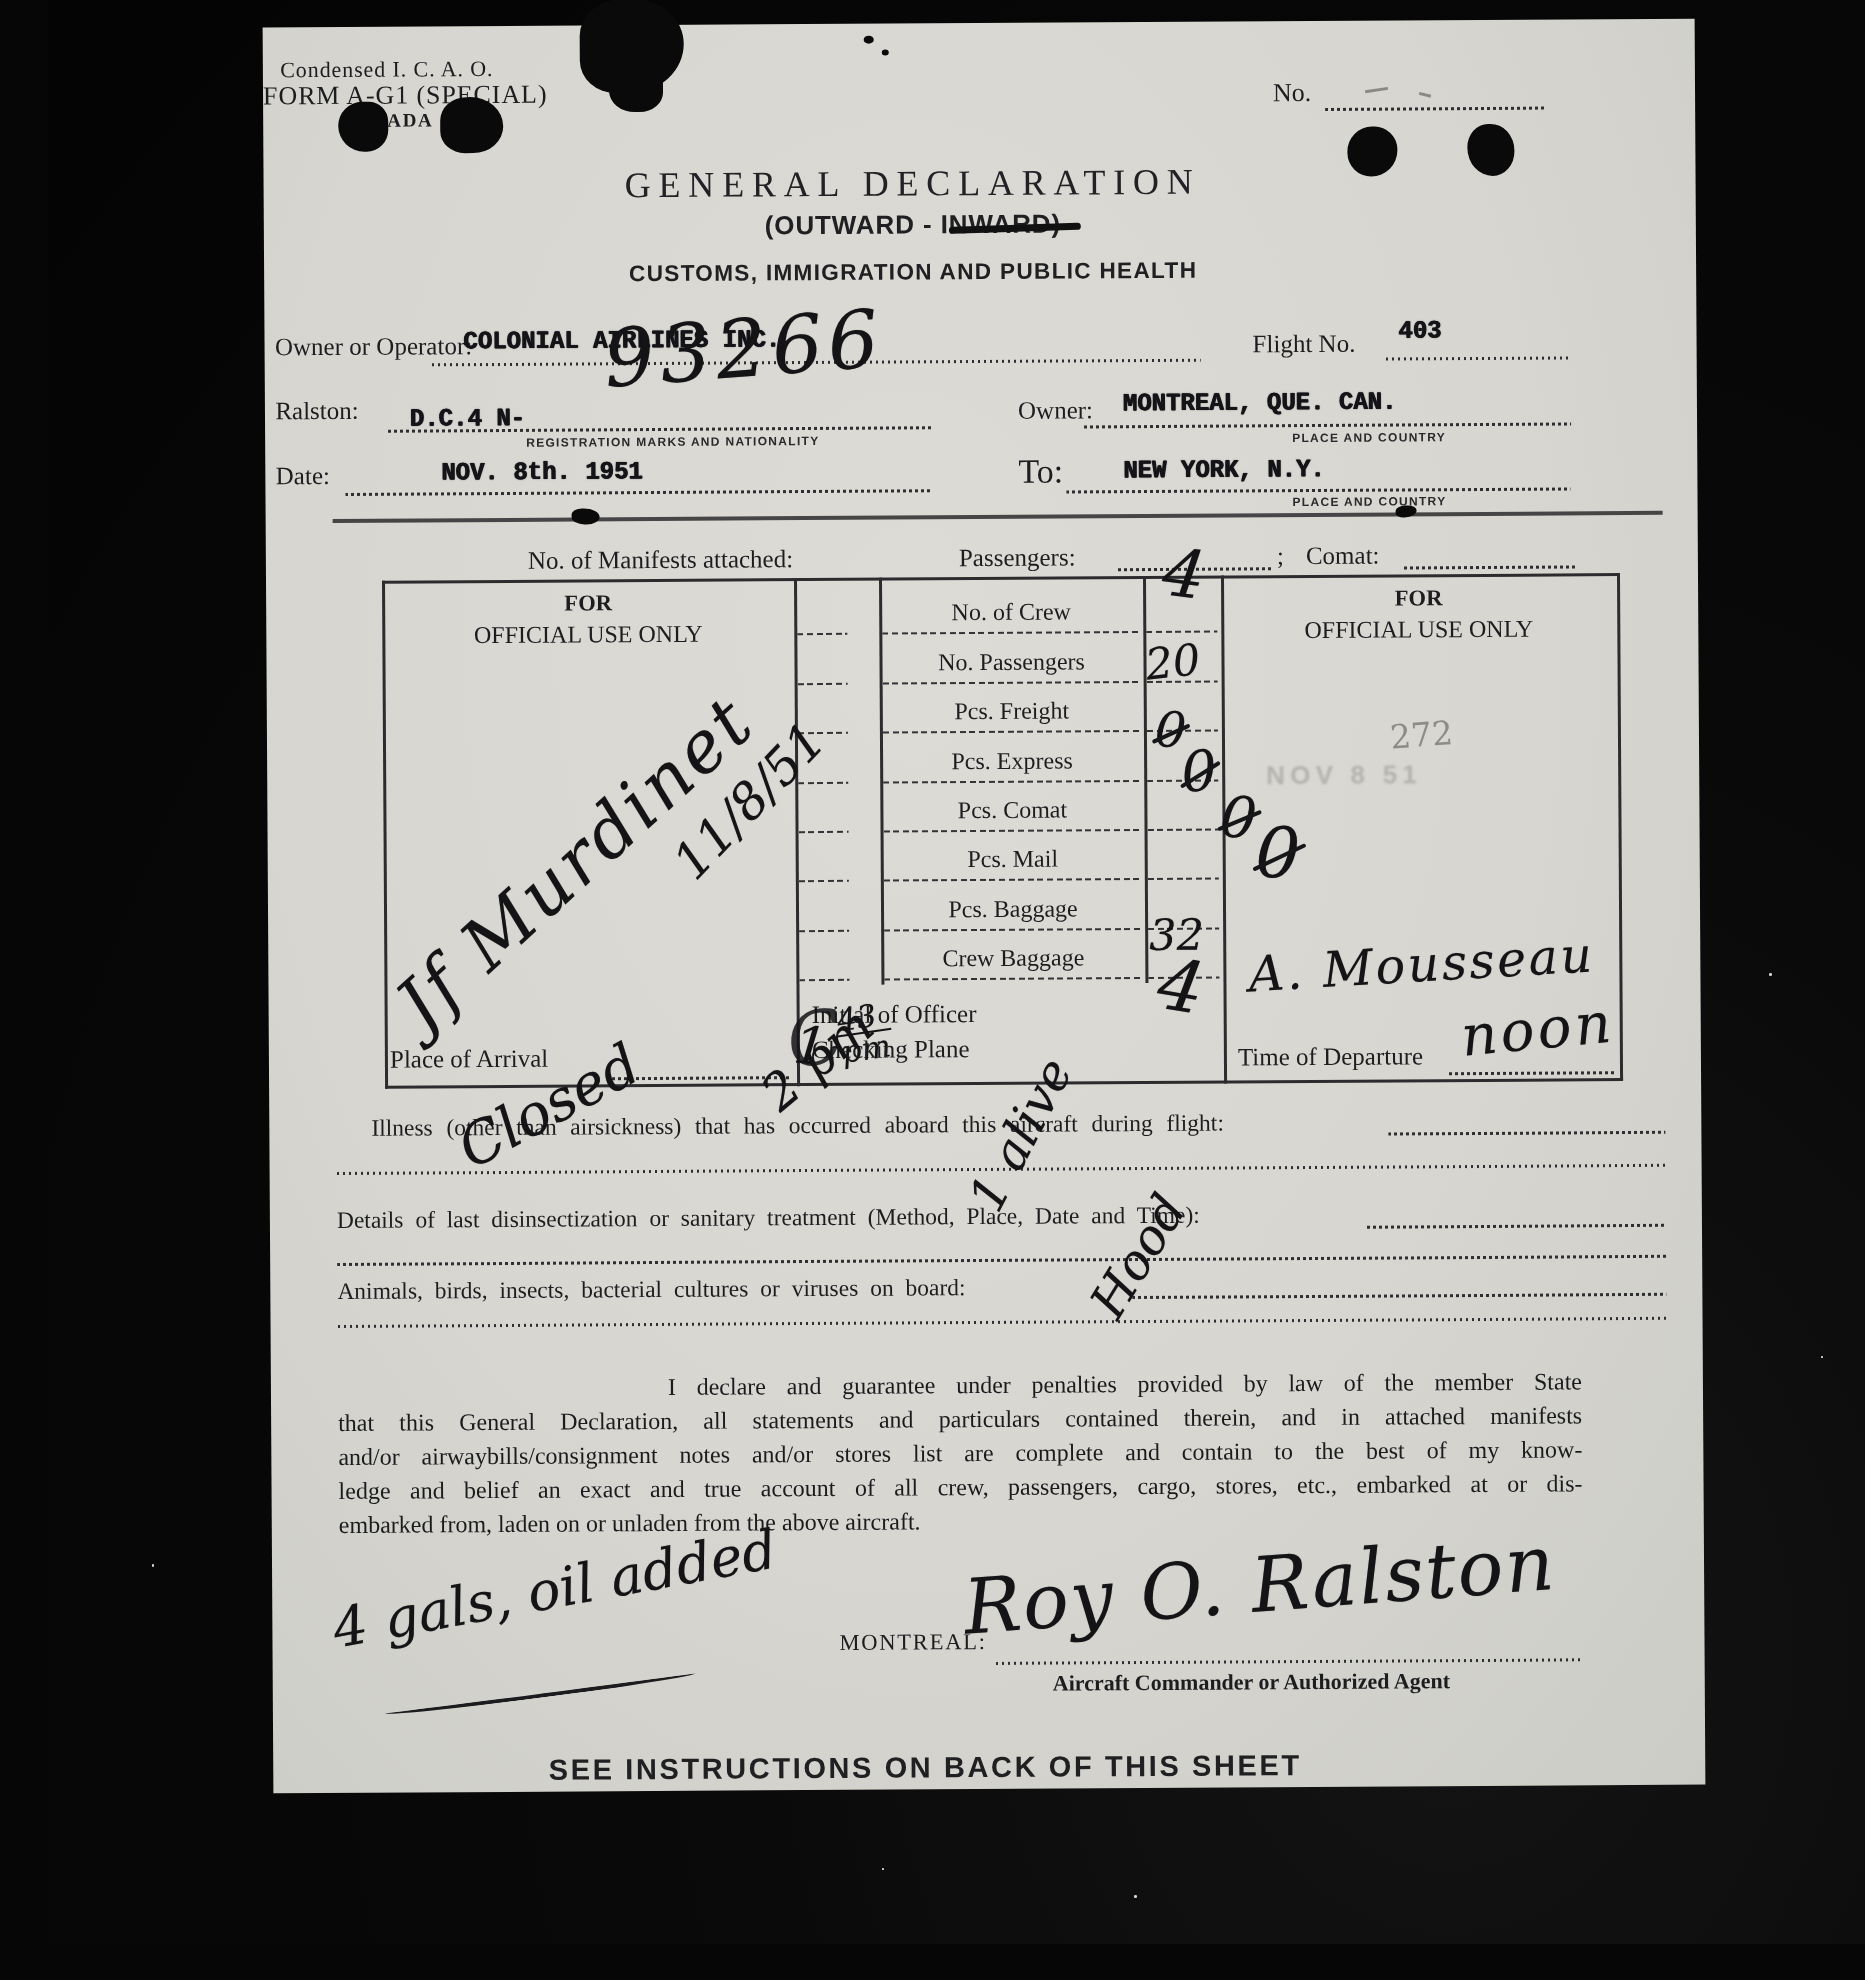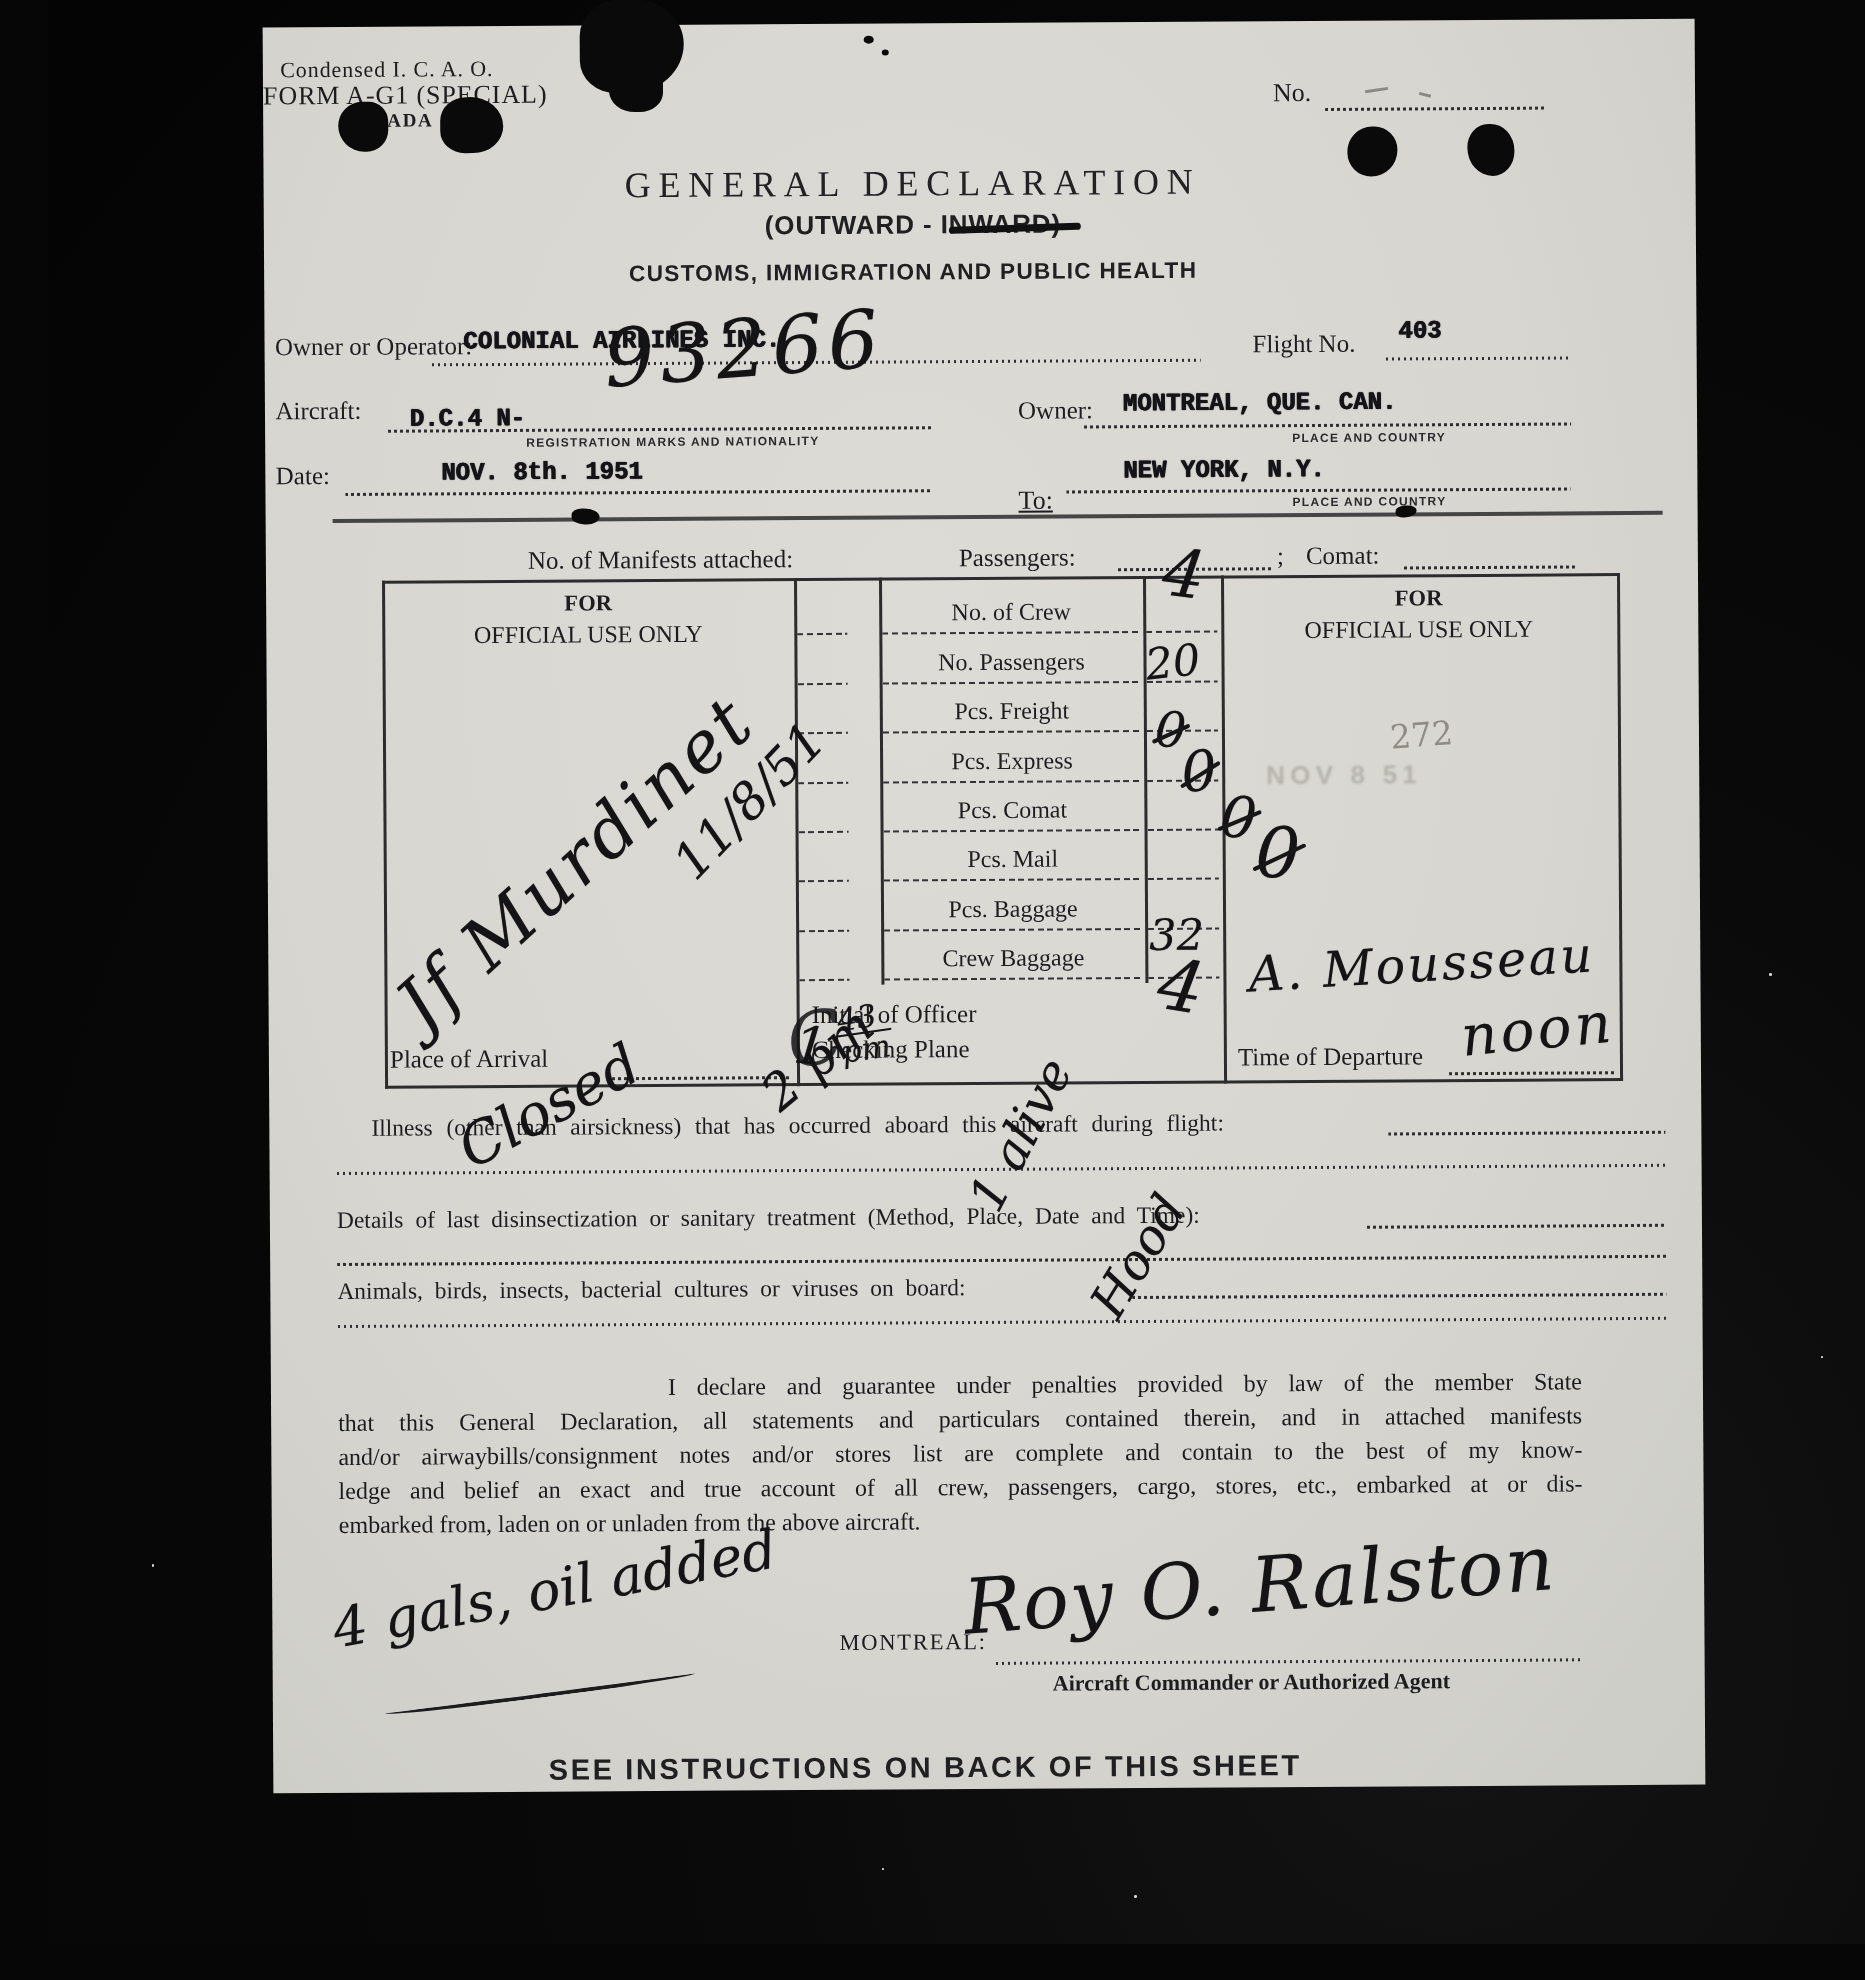--- a/index.html
+++ b/index.html
@@ -68,35 +68,35 @@
 
   
   <div class="ps" style="left:10.4px;top:306px;font-size:25px;">Owner or Operator:</div>
   <div class="typed" style="left:199px;top:302px;font-size:24px;">COLONIAL AIRLINES INC.</div>
   <div class="dots" style="left:167px;top:337px;width:769px;"></div>
   <div class="ps" style="left:988px;top:309px;font-size:25px;">Flight No.</div>
   <div class="typed" style="left:1134px;top:297px;font-size:24px;">403</div>
   <div class="dots" style="left:1121px;top:337px;width:183px;"></div>
 
   
-  <div class="ps" style="left:10.4px;top:370px;font-size:25px;">Aircraft:</div>
+  <div class="ps" style="left:10.4px;top:370px;font-size:25px;">Ralston:</div>
   <div class="typed" style="left:145px;top:379px;font-size:24px;">D.C.4 N-</div>
   <div class="hand" style="left:339px;top:278px;font-size:80px;transform:rotate(-4deg);letter-spacing:5.2px;">93266</div>
   <div class="dots" style="left:123px;top:403px;width:543px;"></div>
   <div class="caption" style="left:261px;top:410px;">REGISTRATION MARKS AND NATIONALITY</div>
   <div class="ps" style="left:753px;top:374px;font-size:25px;">Owner:</div>
   <div class="typed" style="left:858px;top:368px;font-size:24px;">MONTREAL, QUE. CAN.</div>
   <div class="dots" style="left:819px;top:403px;width:487px;"></div>
   <div class="caption" style="left:1027px;top:410px;">PLACE AND COUNTRY</div>
 
   
   <div class="ps" style="left:10.4px;top:435px;font-size:25px;">Date:</div>
   <div class="typed" style="left:176px;top:433px;font-size:24px;">NOV. 8th. 1951</div>
   <div class="dots" style="left:80px;top:466px;width:587px;"></div>
-  <div class="ps" style="left:753px;top:463px;font-size:26px;text-decoration:underline;">To:</div>
+  <div class="ps" style="left:753px;top:430px;font-size:34px;">To:</div>
   <div class="typed" style="left:858px;top:435px;font-size:24px;">NEW YORK, N.Y.</div>
   <div class="dots" style="left:801px;top:468px;width:504px;"></div>
   <div class="caption" style="left:1027px;top:474px;">PLACE AND COUNTRY</div>
 
   
   <div class="hline" style="left:67px;top:492px;width:1330px;height:3.5px;opacity:.85;"></div>
   <div class="blot" style="left:306px;top:483px;width:28px;height:15.6px;border-radius:40% 60% 50% 50%;"></div>
   <div class="blot" style="left:1130px;top:485px;width:21px;height:12px;border-radius:50% 45% 60% 40%;"></div>
 
   

